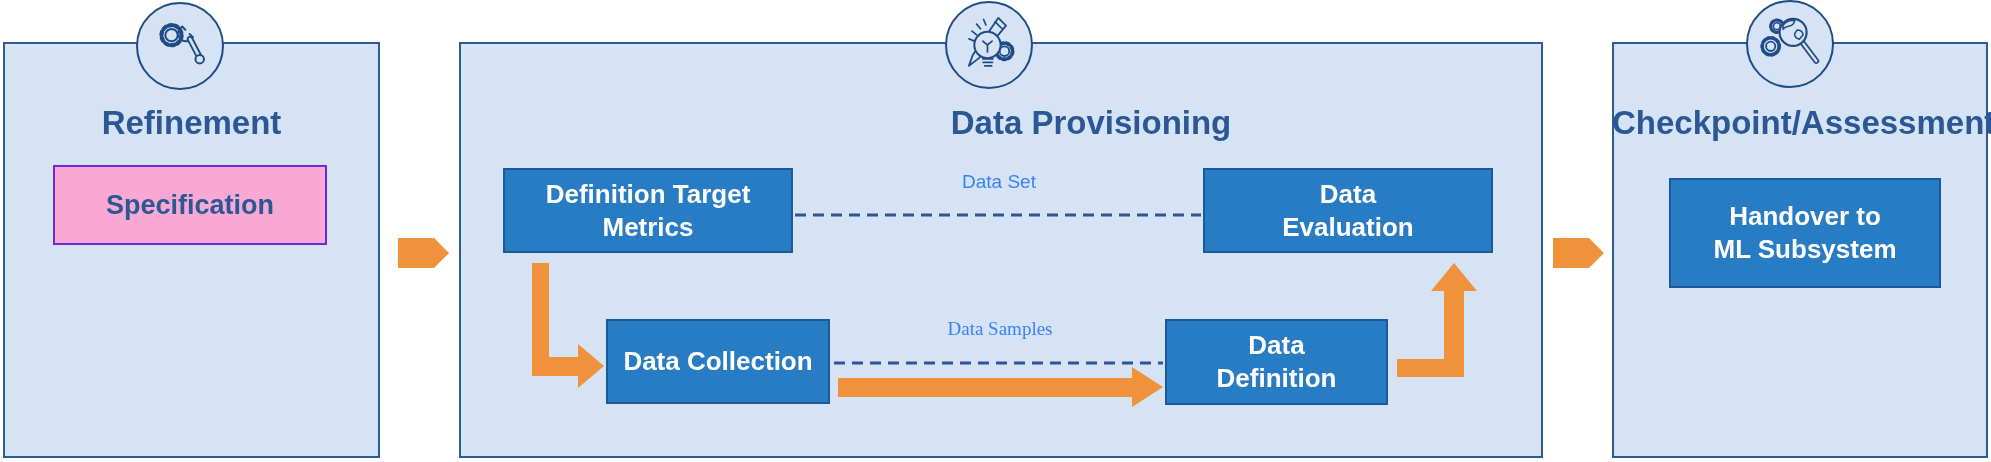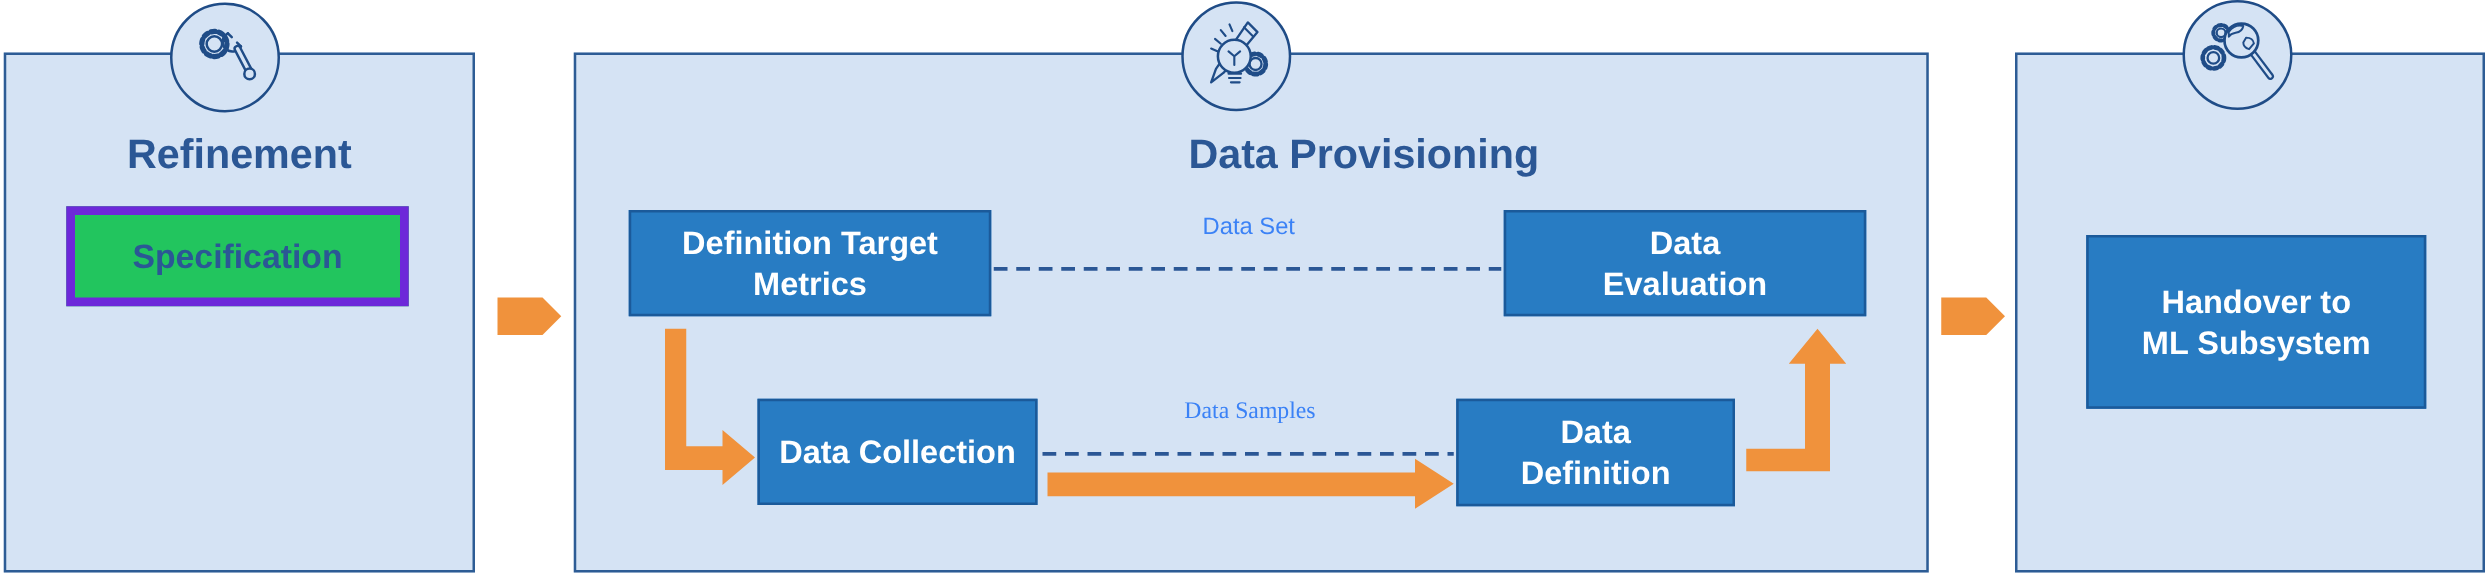--- a/index.html
+++ b/index.html
@@ -24,21 +24,21 @@
   .box {
     position:absolute; box-sizing:border-box;
     display:flex; flex-direction:column; align-items:center; justify-content:center;
     text-align:center;
   }
   .box-blue {
     background:#287cc3; border:2px solid #1b5a9a;
     color:#ffffff; font-weight:bold; font-size:26px; line-height:33px;
   }
   .box-green {
-    background:#22c55e; border:7px solid #6d28d9;
+    background:#f9a8d4; border:2px solid #6d28d9;
     color:#2b5795; font-weight:bold; font-size:27px; line-height:33px;
   }
   .flow-label {
     position:absolute; transform:translateX(-50%);
     font-size:19px; color:#3b82f6; white-space:nowrap;
   }
   .overlay-svg { position:absolute; left:0; top:0; pointer-events:none; }
   .icon-svg { display:block; }
 </style>
 </head>
@@ -107,20 +107,21 @@
         <path d="M60 42 L78 66" stroke="#d5e3f4" stroke-width="3"></path>
         <circle cx="48" cy="29" r="17.5" stroke-width="2.8" fill="#d5e3f4"></circle>
         <path d="M35 20 q6 -8 15 -6 q-1 6 -8 7 q-5 1 -7 4 z" stroke-width="2" stroke-linejoin="round"></path>
         <path d="M53 26 q7 0 8 6 l-5 6 q-6 -2 -6 -7 z" stroke-width="2" stroke-linejoin="round"></path>
       </g>
     </svg>
   </div>
 
   <div class="panel-title" style="left:3px; width:377px;">Refinement</div>
   <div class="panel-title" style="left:459px; width:1264px;">Data Provisioning</div>
+  <div class="panel-title" style="left:1612px; width:376px;">Checkpoint/Assessment</div>
 
   <div class="box box-green" style="left:53px; top:165px; width:274px; height:80px;">
     <span>Specification</span>
   </div>
 
   <div class="box box-blue" style="left:503px; top:168px; width:290px; height:85px;">
     <span>Definition Target</span>
     <span>Metrics</span>
   </div>
 
@@ -131,21 +132,21 @@
 
   <div class="box box-blue" style="left:606px; top:319px; width:224px; height:85px;">
     <span>Data Collection</span>
   </div>
 
   <div class="box box-blue" style="left:1165px; top:319px; width:223px; height:86px;">
     <span>Data</span>
     <span>Definition</span>
   </div>
 
-  <div class="box box-blue" style="left:1669px; top:188px; width:272px; height:139px;">
+  <div class="box box-blue" style="left:1669px; top:178px; width:272px; height:110px;">
     <span>Handover to</span>
     <span>ML Subsystem</span>
   </div>
 
   <div class="flow-label" style="left:999px; top:171px;">Data Set</div>
   <div class="flow-label" style="left:1000px; top:318px;font-family:Liberation Serif, serif;">Data Samples</div>
 
 </div>
 
 </body></html>

